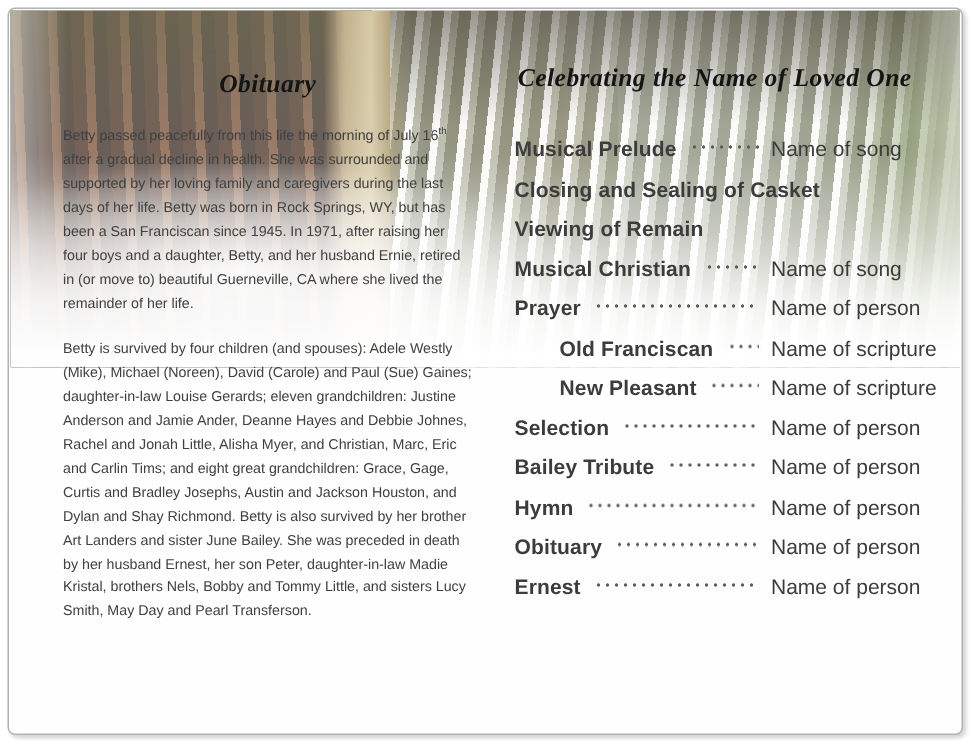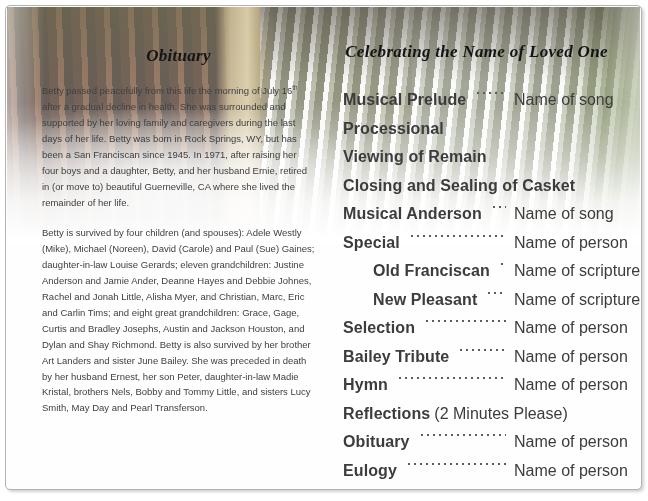--- a/index.html
+++ b/index.html
@@ -42,22 +42,22 @@
     font-family:"Liberation Serif", serif; font-style:italic; font-weight:bold;
     font-size:17px; letter-spacing:.3px; color:#141414; text-align:center; margin:0;
   }
   .page-left  { position:absolute; left:36px;  top:40px; width:273px; }
   .page-left .page-title { margin-bottom:14px; }
   .page-right { position:absolute; left:337px; top:36px; width:267px; }
   .page-right .page-title { margin-bottom:29px; }
   .para { font-size:9.5px; line-height:15.9px; color:#404040; margin:0 0 15px; }
   .para sup { font-size:6.5px; }
   
-  .row { display:flex; align-items:flex-start; margin-bottom:10.5px; min-height:13px;
-         font-size:16px; color:#3c3c3c; }
+  .row { display:flex; align-items:center; margin-bottom:10.5px; min-height:13px;
+         font-size:14px; color:#3c3c3c; }
   .row.tight { margin-bottom:2px; }
   .row.indent { padding-left:30px; }
   .lbl { font-weight:bold; white-space:nowrap; letter-spacing:.1px; }
   .suffix { margin-left:4px; white-space:nowrap; }
   .dots { flex:1; height:4px; margin:0 8px 2px 9px;
     background-image:radial-gradient(circle, #5c5c5c 0.9px, rgba(0,0,0,0) 1.3px);
     background-size:6px 4px; background-repeat:repeat-x; background-position:0 100%; }
   .val { width:96px; white-space:nowrap; }
 </style>
 </head>
@@ -85,39 +85,35 @@
   <div class="page-right">
     <h1 class="page-title">Celebrating the Name of Loved One</h1>
     <div id="rows-host">
         <div class="row">
     <span class="lbl">Musical Prelude</span>
 
     <span class="dots"></span>
     <span class="val">Name of song</span>
   </div>
         <div class="row">
-    <span class="lbl">Processional</span>
+    <span class="lbl">Closing and Sealing of Casket</span>
 
   </div>
         <div class="row">
     <span class="lbl">Viewing of Remain</span>
 
   </div>
         <div class="row">
-    <span class="lbl">Closing and Sealing of Casket</span>
-
-  </div>
-        <div class="row">
-    <span class="lbl">Musical Anderson</span>
+    <span class="lbl">Musical Christian</span>
 
     <span class="dots"></span>
     <span class="val">Name of song</span>
   </div>
         <div class="row">
-    <span class="lbl">Special</span>
+    <span class="lbl">Prayer</span>
 
     <span class="dots"></span>
     <span class="val">Name of person</span>
   </div>
         <div class="row indent">
     <span class="lbl">Old Franciscan</span>
 
     <span class="dots"></span>
     <span class="val">Name of scripture</span>
   </div>
@@ -139,32 +135,27 @@
     <span class="dots"></span>
     <span class="val">Name of person</span>
   </div>
         <div class="row">
     <span class="lbl">Hymn</span>
 
     <span class="dots"></span>
     <span class="val">Name of person</span>
   </div>
         <div class="row">
-    <span class="lbl">Reflections</span>
-    <span class="suffix">(2 Minutes Please)</span>
-
-  </div>
-        <div class="row">
     <span class="lbl">Obituary</span>
 
     <span class="dots"></span>
     <span class="val">Name of person</span>
   </div>
         <div class="row">
-    <span class="lbl">Eulogy</span>
+    <span class="lbl">Ernest</span>
 
     <span class="dots"></span>
     <span class="val">Name of person</span>
   </div>
       </div>
   </div>
 
 </div>
 
 </body></html>

